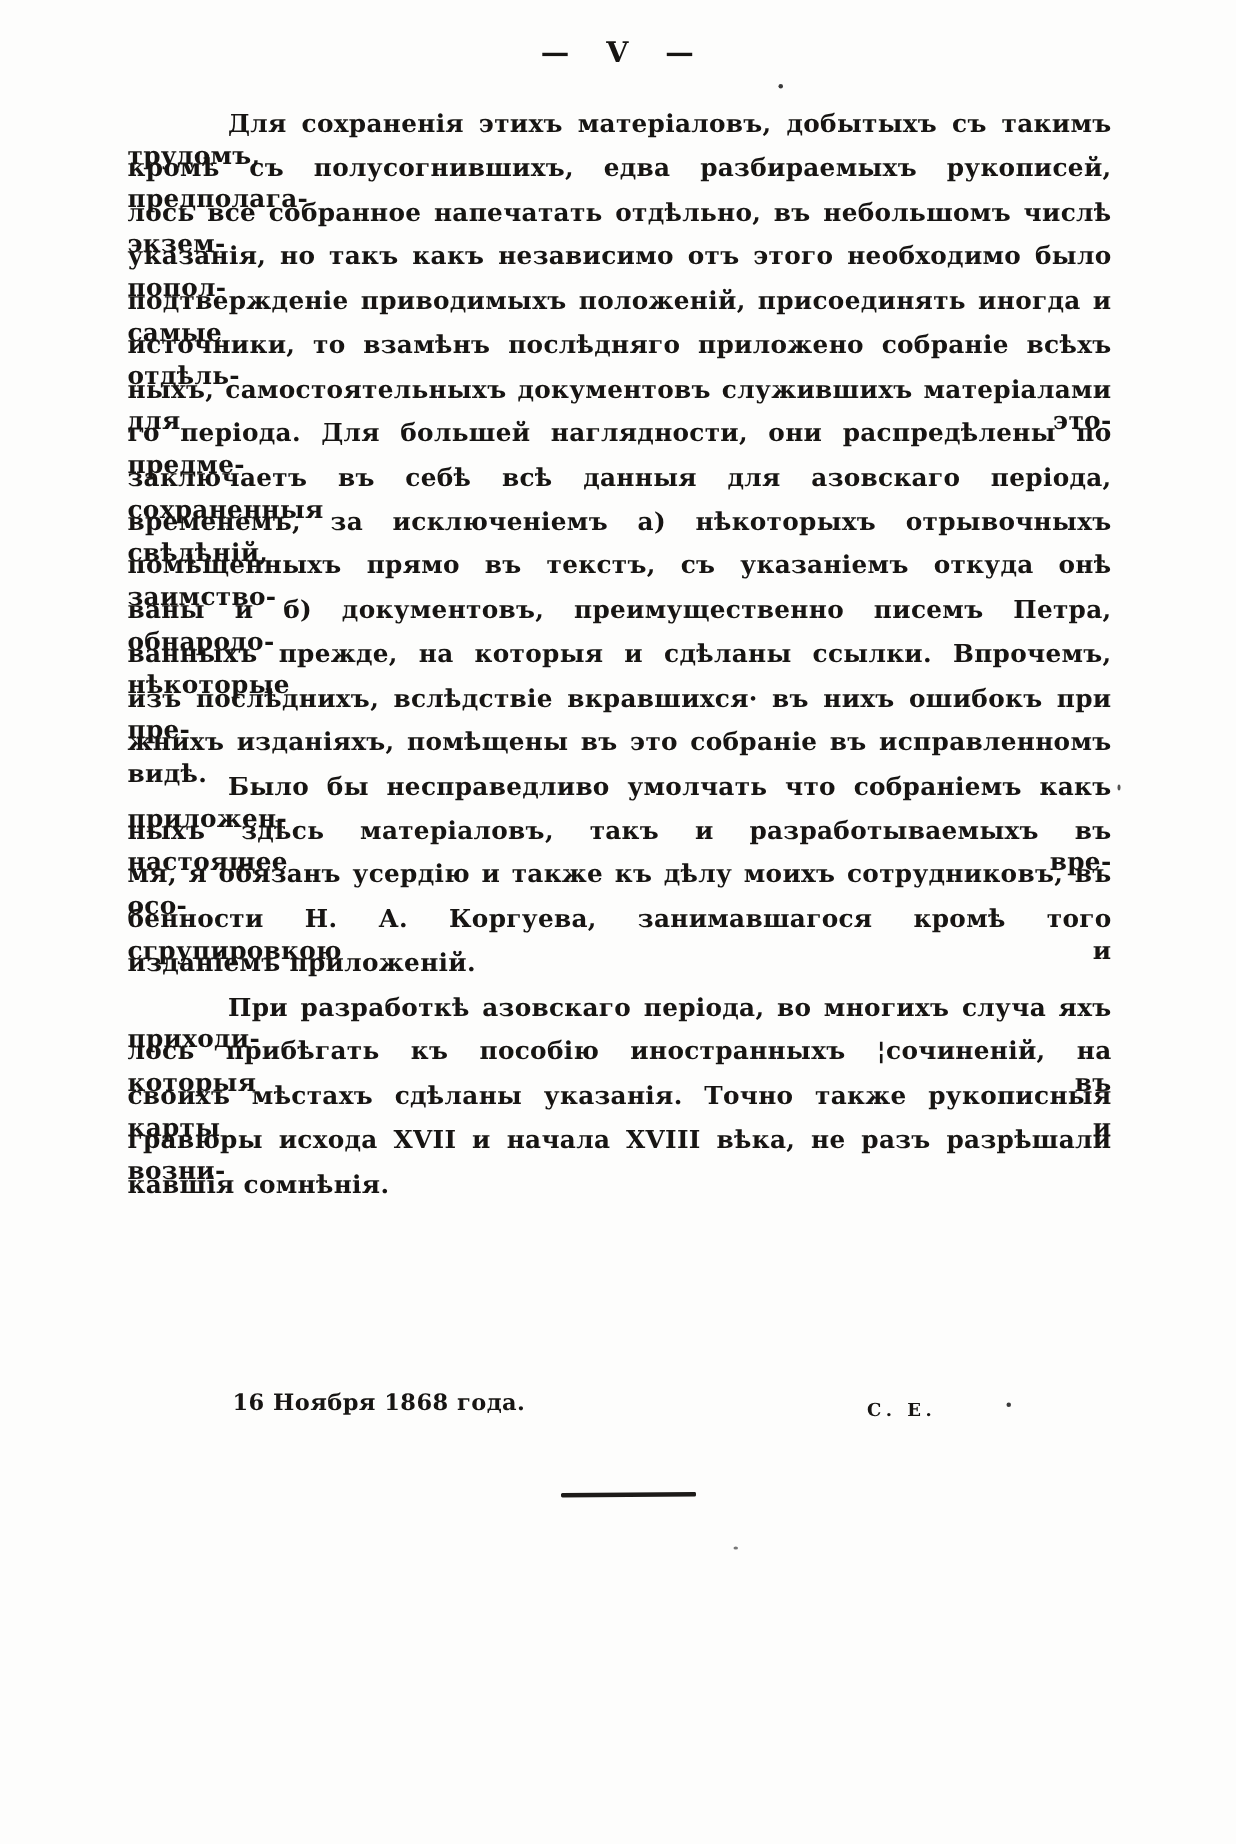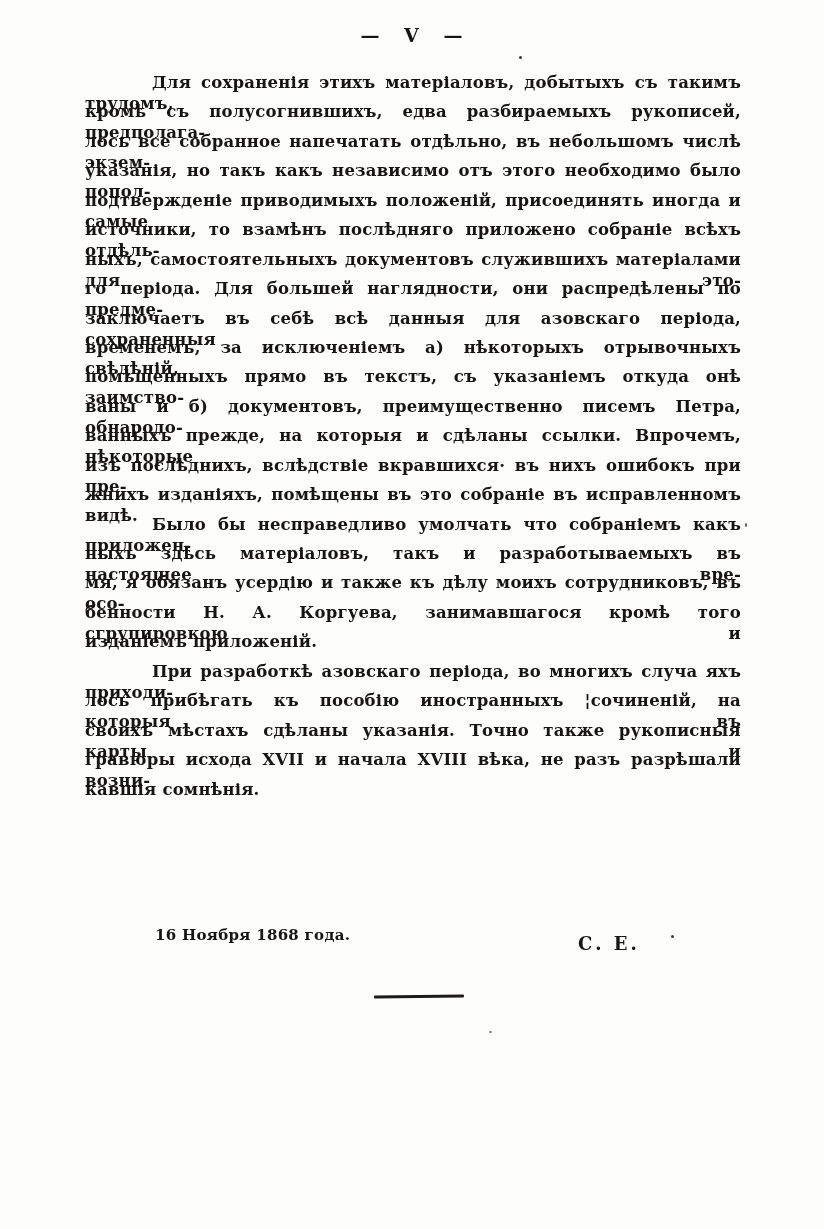--- a/index.html
+++ b/index.html
@@ -56,21 +56,21 @@
     top: 898px;
     font-size: 15px;
     font-weight: bold;
     letter-spacing: 0.3px;
     margin-top: 28px;
   }
   .signature {
     position: absolute;
     left: 578px;
     top: 933px;
-    font-size: 18px;
+    font-size: 12px;
     font-weight: bold;
     letter-spacing: 3px;
   }
   .end-rule {
     position: absolute;
     left: 374px;
     top: 995px;
     width: 90px;
     height: 3px;
     background: #1d1b19;

